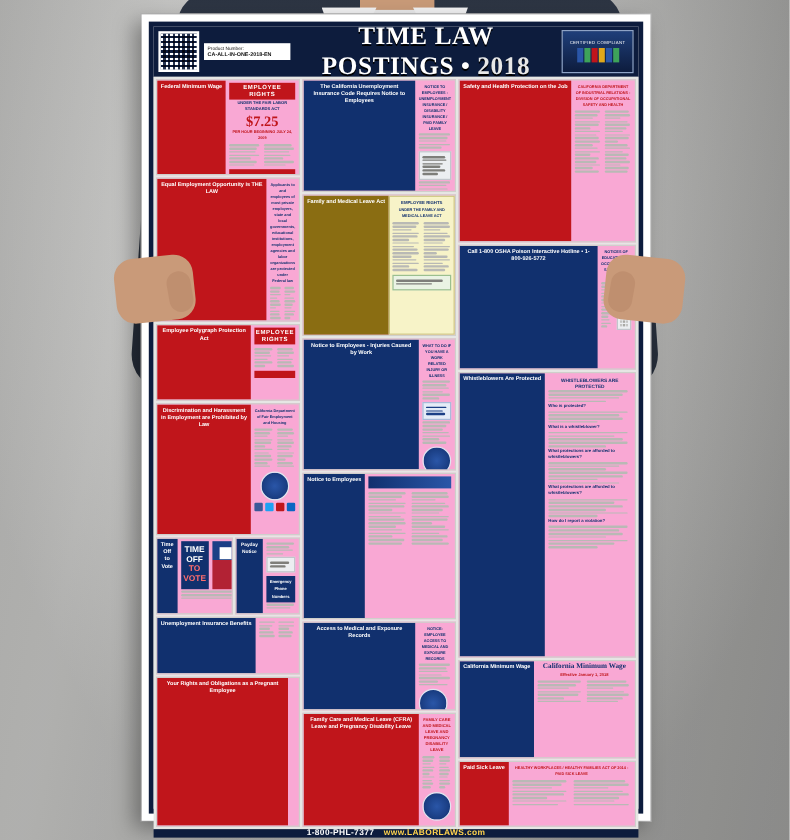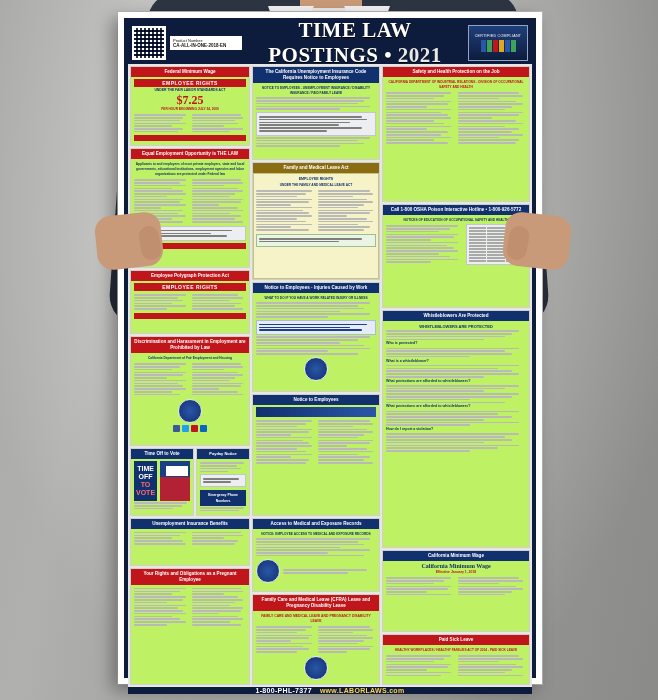--- a/index.html
+++ b/index.html
@@ -86,22 +86,22 @@
   .seal .bars i{display:block;width:5px;height:12px;}
 
   
   .cols{flex:1;display:flex;gap:2px;padding:2px;background:#e6e6e4;}
   .col{display:flex;flex-direction:column;gap:2px;}
   .c1{width:120px;}
   .c2{width:128px;}
   .c3{flex:1;}
 
   .note{
-    background:#bef264;border:1px solid #cfcfcb;overflow:hidden;
-    display:flex;flex-direction:column;
+    background:#f9a8d4;border:1px solid #cfcfcb;overflow:hidden;
+    display:flex;flex-direction:row;
   }
   .nhead{
     font-size:4.6px;font-weight:bold;color:#fff;padding:2px 3px;text-align:center;
     background:#c0151b;line-height:6px;
   }
   .nhead.blue{background:#11306e;}
   .nhead.gold{background:#8a6d12;}
   .nbody{flex:1;padding:2px 3px;}
 
   .ln{height:1.6px;background:#b9b9b5;margin:1.2px 0;border-radius:1px;}
@@ -164,21 +164,21 @@
 
         <div class="phead">
           <div class="qr"></div>
           <div class="pn">
             <div>Product Number:</div>
             <b>CA-ALL-IN-ONE-2018-EN</b>
           </div>
           <div class="ptitle">
             <span>TIME LAW POSTINGS</span>
             <span>•</span>
-            <span class="yr">2021</span>
+            <span class="yr">2018</span>
           </div>
           <div class="seal">
             <div class="sl1">CERTIFIED COMPLIANT</div>
             <div class="bars">
               <i style="background:#2a56a8"></i>
                 <i style="background:#3ea35a"></i>
                 <i style="background:#c0151b"></i>
               <i style="background:#e0a81c"></i>
                 <i style="background:#2a56a8"></i>
                 <i style="background:#3ea35a"></i>

